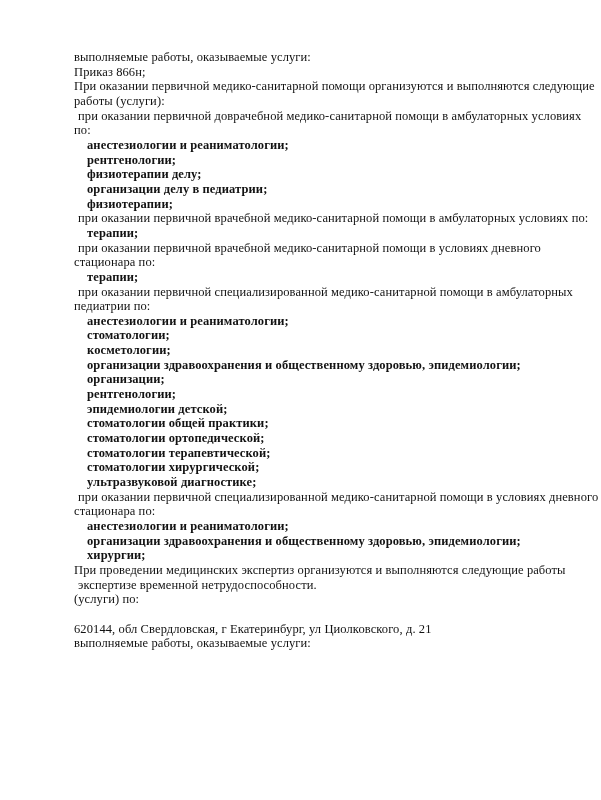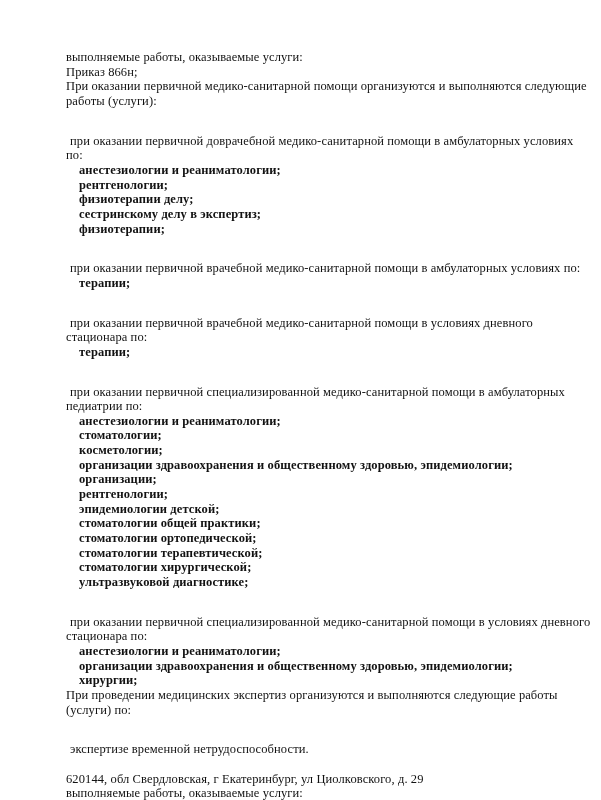--- a/index.html
+++ b/index.html
@@ -11,48 +11,48 @@
     position: relative;
     width: 601px;
     height: 800px;
     overflow: hidden;
     font-family: "Liberation Serif", "DejaVu Serif", serif;
     color: #121212;
   }
   .page {
     position: absolute;
     top: 50px;
-    left: 66px;
+    left: 74px;
     width: 510px;
   }
   .line {
     font-size: 12.5px;
     line-height: 14.65px;
     min-height: 14.65px;
     white-space: pre;
     letter-spacing: 0.1px;
   }
-  .i1 { padding-left: 4px; margin-top: 25px; }
+  .i1 { padding-left: 4px; }
   .i2 { padding-left: 13px; font-weight: bold; }
 </style>
 </head>
 <body>
 
 <div class="page">
   <div id="lines">
       <div class="line">выполняемые работы, оказываемые услуги:</div>
       <div class="line">Приказ 866н;</div>
       <div class="line">При оказании первичной медико-санитарной помощи организуются и выполняются следующие</div>
       <div class="line">работы (услуги):</div>
       <div class="line i1">при оказании первичной доврачебной медико-санитарной помощи в амбулаторных условиях</div>
       <div class="line">по:</div>
       <div class="line i2">анестезиологии и реаниматологии;</div>
       <div class="line i2">рентгенологии;</div>
       <div class="line i2">физиотерапии делу;</div>
-      <div class="line i2">сестринскому делу в экспертиз;</div>
+      <div class="line i2">организации делу в педиатрии;</div>
       <div class="line i2">физиотерапии;</div>
       <div class="line i1">при оказании первичной врачебной медико-санитарной помощи в амбулаторных условиях по:</div>
       <div class="line i2">терапии;</div>
       <div class="line i1">при оказании первичной врачебной медико-санитарной помощи в условиях дневного</div>
       <div class="line">стационара по:</div>
       <div class="line i2">терапии;</div>
       <div class="line i1">при оказании первичной специализированной медико-санитарной помощи в амбулаторных</div>
       <div class="line">педиатрии по:</div>
       <div class="line i2">анестезиологии и реаниматологии;</div>
       <div class="line i2">стоматологии;</div>
@@ -65,19 +65,19 @@
       <div class="line i2">стоматологии ортопедической;</div>
       <div class="line i2">стоматологии терапевтической;</div>
       <div class="line i2">стоматологии хирургической;</div>
       <div class="line i2">ультразвуковой диагностике;</div>
       <div class="line i1">при оказании первичной специализированной медико-санитарной помощи в условиях дневного</div>
       <div class="line">стационара по:</div>
       <div class="line i2">анестезиологии и реаниматологии;</div>
       <div class="line i2">организации здравоохранения и общественному здоровью, эпидемиологии;</div>
       <div class="line i2">хирургии;</div>
       <div class="line">При проведении медицинских экспертиз организуются и выполняются следующие работы</div>
+      <div class="line i1">экспертизе временной нетрудоспособности.</div>
       <div class="line">(услуги) по:</div>
-      <div class="line i1">экспертизе временной нетрудоспособности.</div>
       <div class="line"></div>
-      <div class="line">620144, обл Свердловская, г Екатеринбург, ул Циолковского, д. 29</div>
+      <div class="line">620144, обл Свердловская, г Екатеринбург, ул Циолковского, д. 21</div>
       <div class="line">выполняемые работы, оказываемые услуги:</div>
     </div>
 </div>
 
 </body></html>

